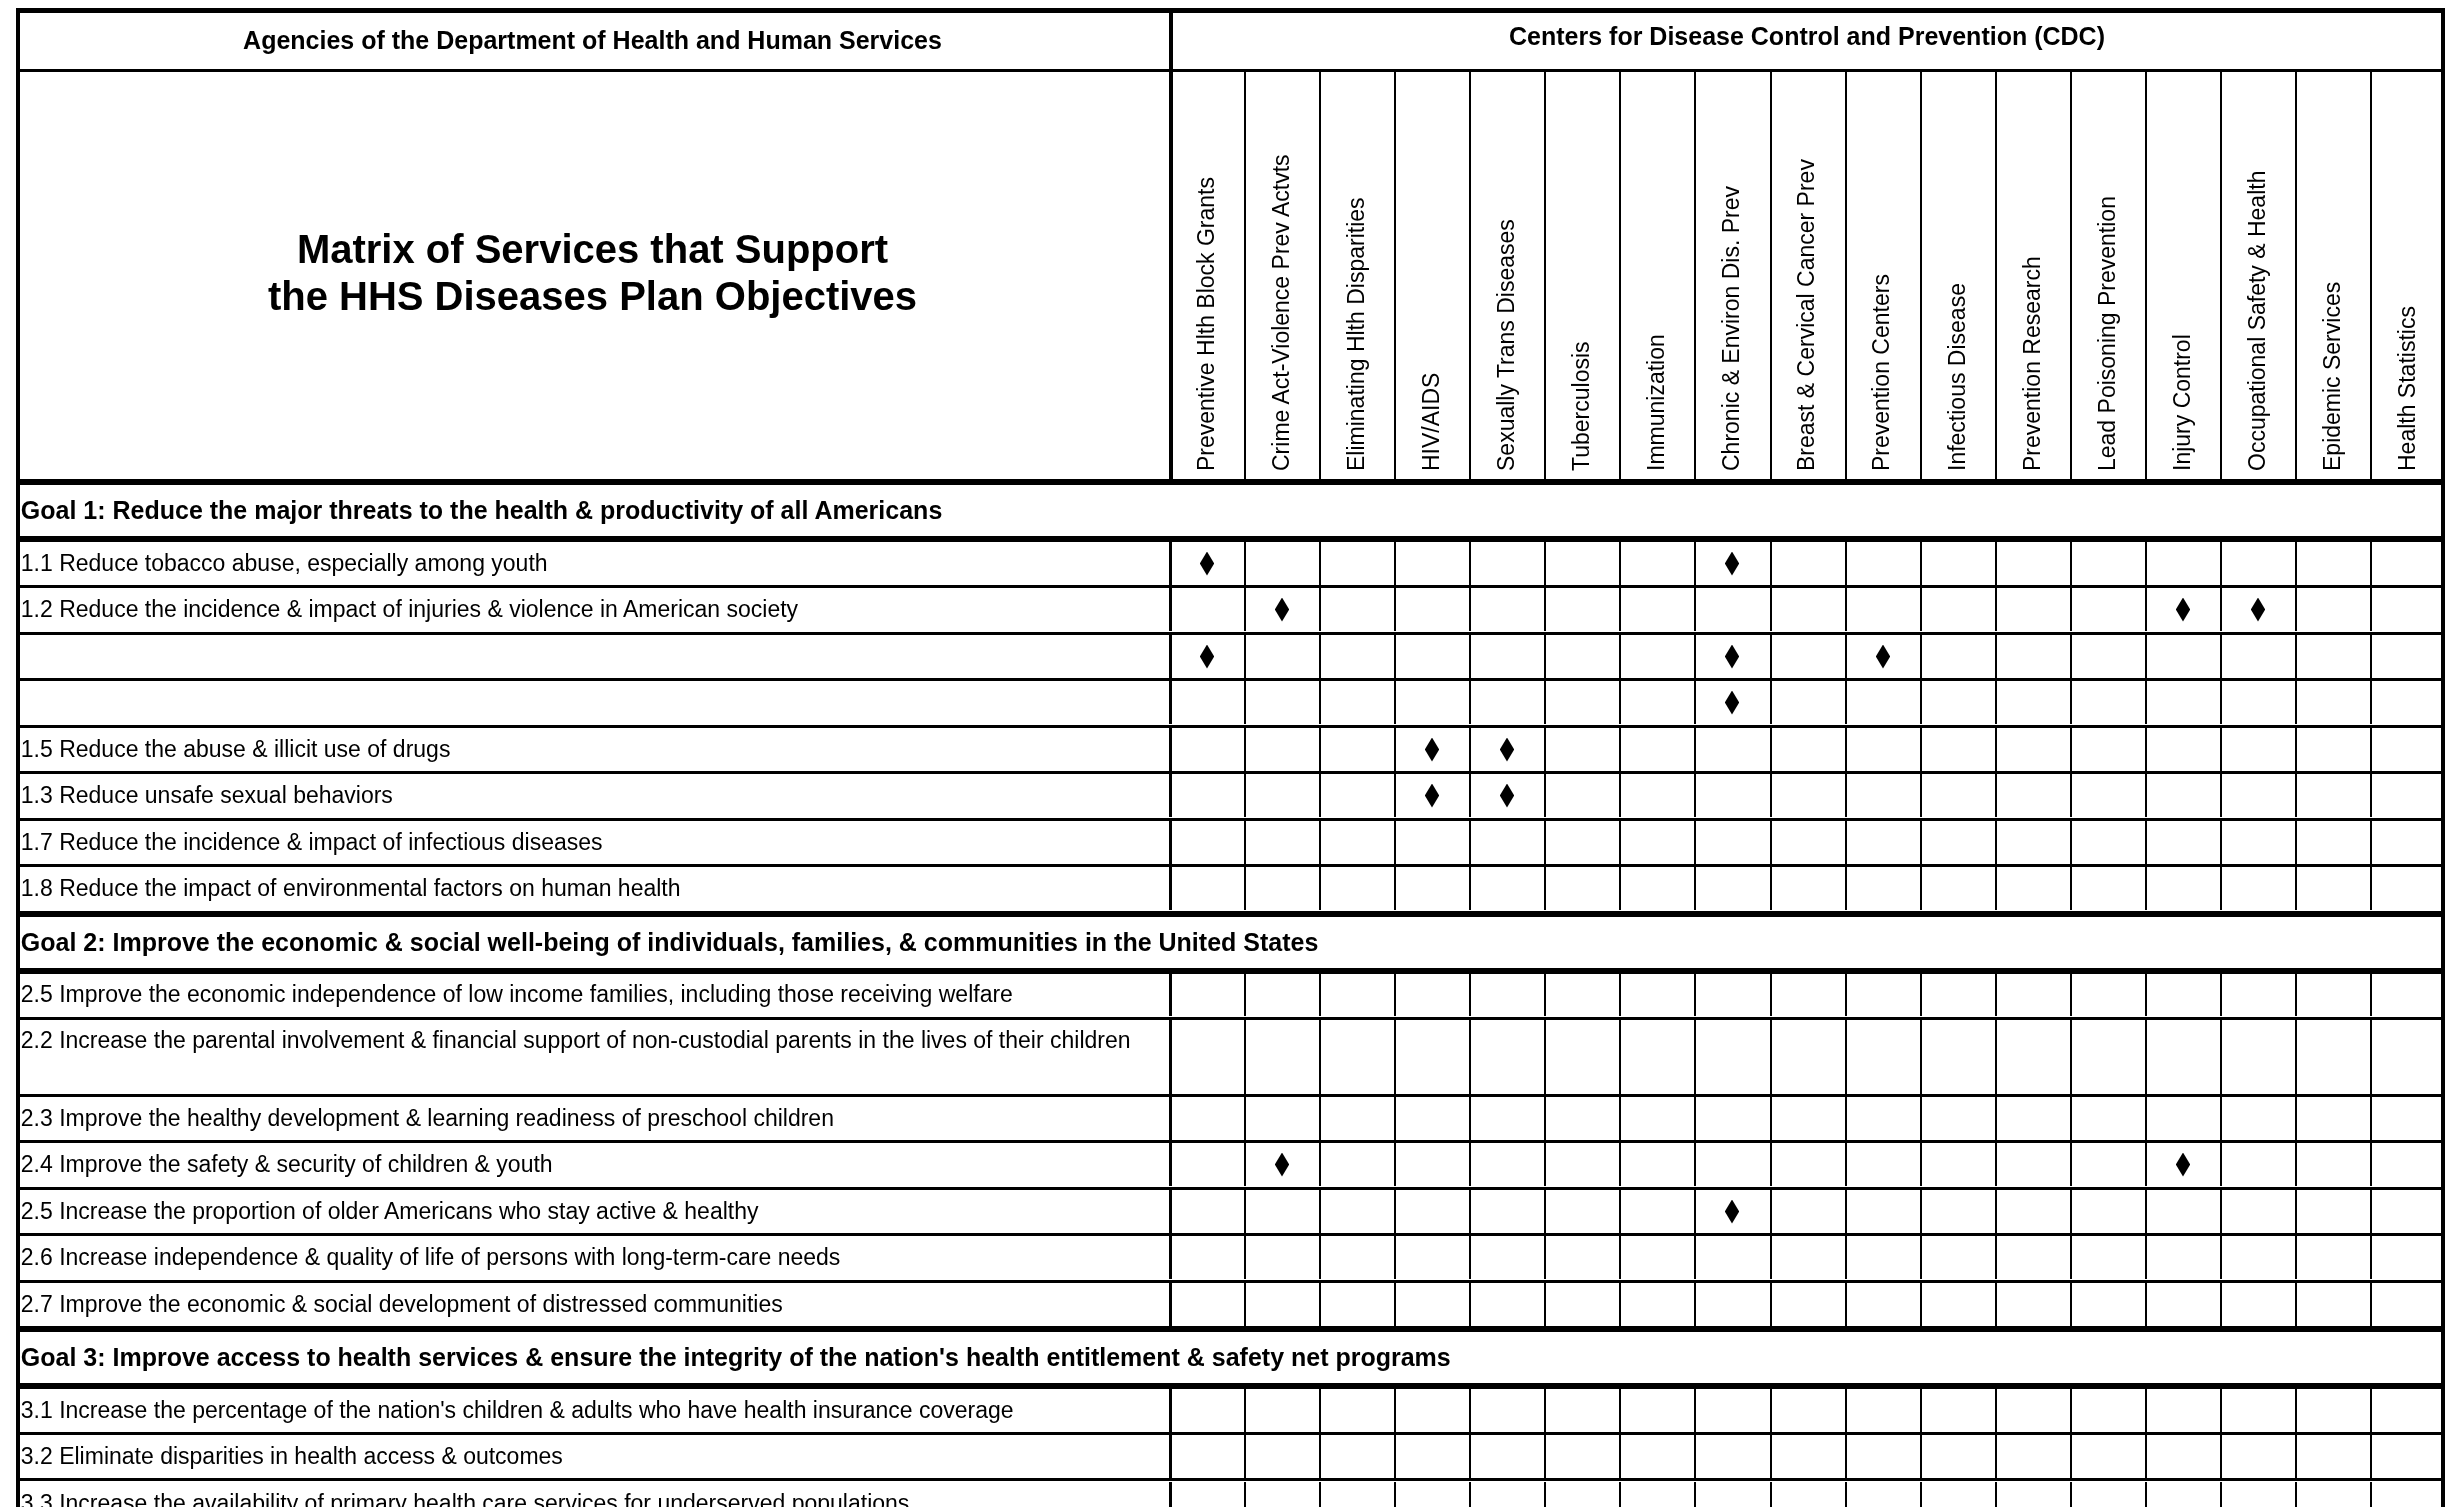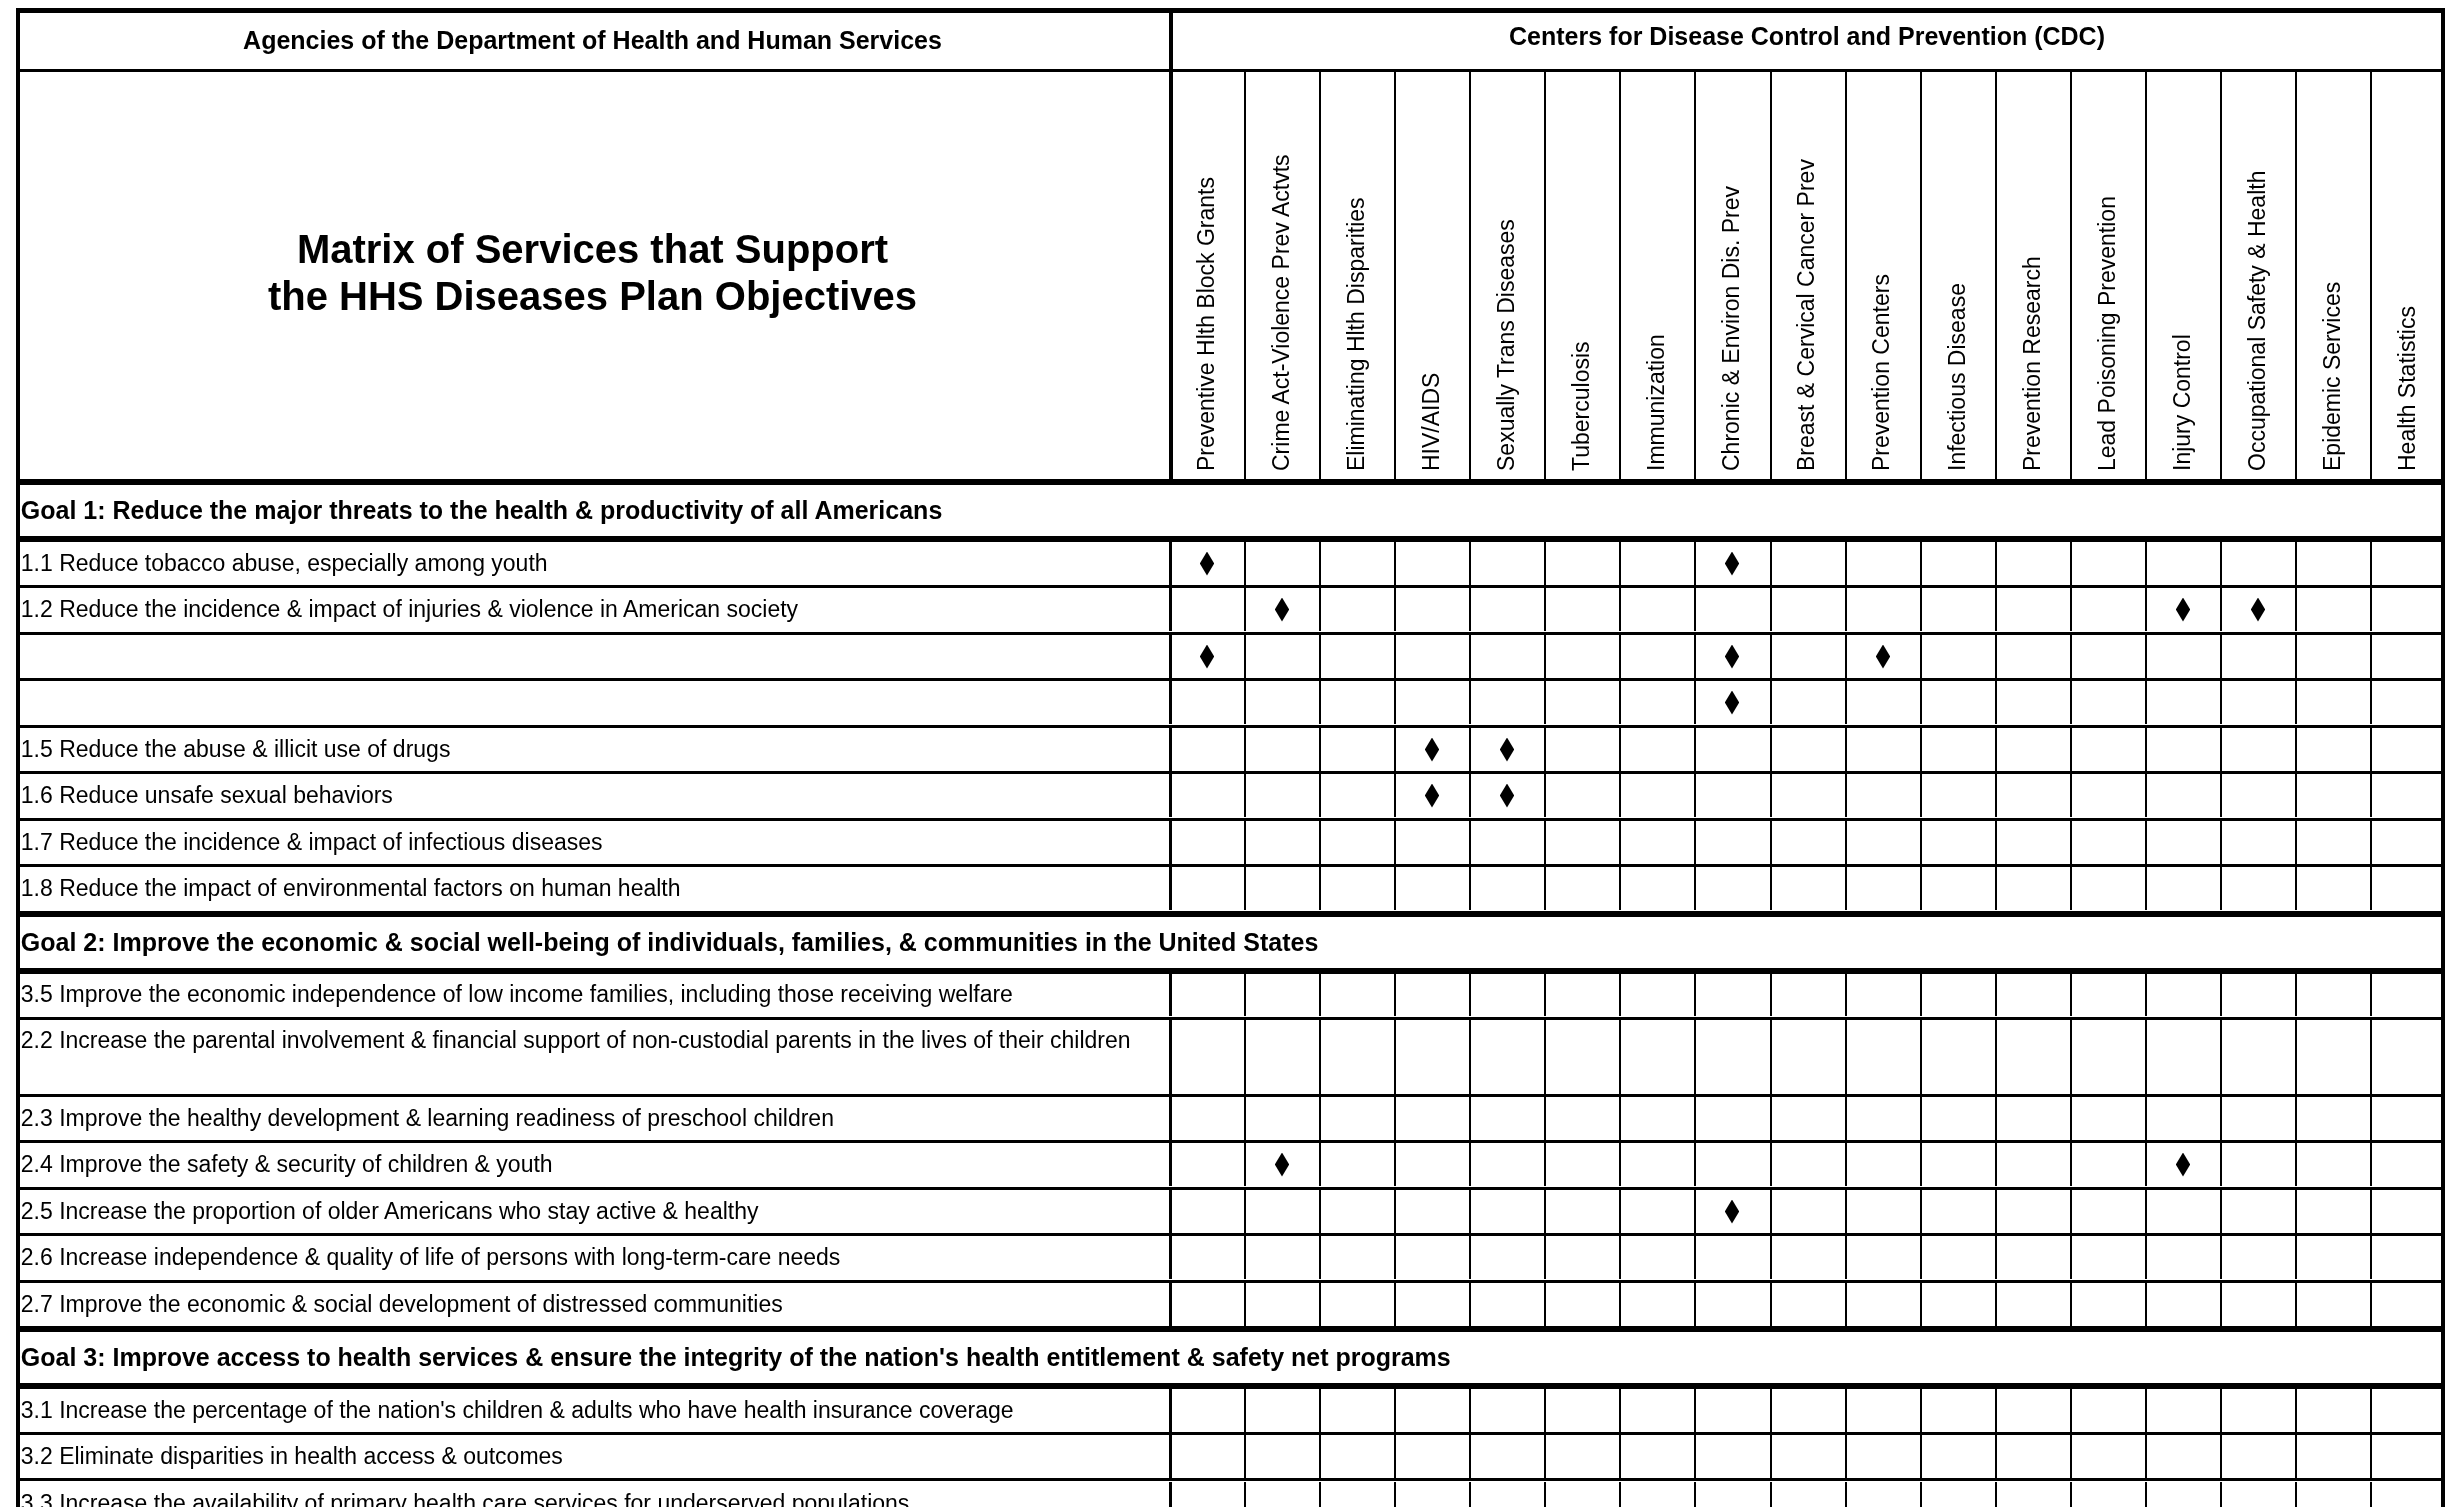--- a/index.html
+++ b/index.html
@@ -516,21 +516,21 @@
         <div class="abs" style="left: 1829px; top: 0px; width: 75px; height: 43px;"></div>
         <div class="abs" style="left: 1904px; top: 0px; width: 75px; height: 43px;"></div>
         <div class="abs" style="left: 1979px; top: 0px; width: 75px; height: 43px;"></div>
         <div class="abs" style="left: 2054px; top: 0px; width: 75px; height: 43px;"></div>
         <div class="abs" style="left: 2129px; top: 0px; width: 75px; height: 43px;"></div>
         <div class="abs" style="left: 2204px; top: 0px; width: 75px; height: 43px;"></div>
         <div class="abs" style="left: 2279px; top: 0px; width: 75px; height: 43px;"></div>
         <div class="abs" style="left: 2354px; top: 0px; width: 75px; height: 43px;"></div>
       </div>
       <div class="abs" style="left: 0px; top: 766px; width: 2429px; height: 43px;">
-        <div class="txt obj" style="left: 4.8px; top: 7.2px;">1.6 Reduce unsafe sexual behaviors</div>
+        <div class="txt obj" style="left: 4.8px; top: 7.2px;">1.3 Reduce unsafe sexual behaviors</div>
         <div class="abs" style="left: 1153px; top: 0px; width: 75px; height: 43px;"></div>
         <div class="abs" style="left: 1228px; top: 0px; width: 75px; height: 43px;"></div>
         <div class="abs" style="left: 1303px; top: 0px; width: 75px; height: 43px;"></div>
         <div class="abs" style="left: 1378px; top: 0px; width: 75px; height: 43px;">
           <div class="diamond" style="left: 38px; top: 21.6px;"></div>
         </div>
         <div class="abs" style="left: 1453px; top: 0px; width: 75px; height: 43px;">
           <div class="diamond" style="left: 38px; top: 21.6px;"></div>
         </div>
         <div class="abs" style="left: 1528px; top: 0px; width: 75px; height: 43px;"></div>
@@ -581,21 +581,21 @@
         <div class="abs" style="left: 1904px; top: 0px; width: 75px; height: 43px;"></div>
         <div class="abs" style="left: 1979px; top: 0px; width: 75px; height: 43px;"></div>
         <div class="abs" style="left: 2054px; top: 0px; width: 75px; height: 43px;"></div>
         <div class="abs" style="left: 2129px; top: 0px; width: 75px; height: 43px;"></div>
         <div class="abs" style="left: 2204px; top: 0px; width: 75px; height: 43px;"></div>
         <div class="abs" style="left: 2279px; top: 0px; width: 75px; height: 43px;"></div>
         <div class="abs" style="left: 2354px; top: 0px; width: 75px; height: 43px;"></div>
       </div>
       <div class="txt goal" style="left: 4.8px; top: 920px;">Goal 2: Improve the economic &amp; social well-being of individuals, families, &amp; communities in the United States</div>
       <div class="abs" style="left: 0px; top: 965px; width: 2429px; height: 43px;">
-        <div class="txt obj" style="left: 4.8px; top: 7.2px;">3.5 Improve the economic independence of low income families, including those receiving welfare</div>
+        <div class="txt obj" style="left: 4.8px; top: 7.2px;">2.5 Improve the economic independence of low income families, including those receiving welfare</div>
         <div class="abs" style="left: 1153px; top: 0px; width: 75px; height: 43px;"></div>
         <div class="abs" style="left: 1228px; top: 0px; width: 75px; height: 43px;"></div>
         <div class="abs" style="left: 1303px; top: 0px; width: 75px; height: 43px;"></div>
         <div class="abs" style="left: 1378px; top: 0px; width: 75px; height: 43px;"></div>
         <div class="abs" style="left: 1453px; top: 0px; width: 75px; height: 43px;"></div>
         <div class="abs" style="left: 1528px; top: 0px; width: 75px; height: 43px;"></div>
         <div class="abs" style="left: 1603px; top: 0px; width: 75px; height: 43px;"></div>
         <div class="abs" style="left: 1678px; top: 0px; width: 75px; height: 43px;"></div>
         <div class="abs" style="left: 1754px; top: 0px; width: 75px; height: 43px;"></div>
         <div class="abs" style="left: 1829px; top: 0px; width: 75px; height: 43px;"></div>

